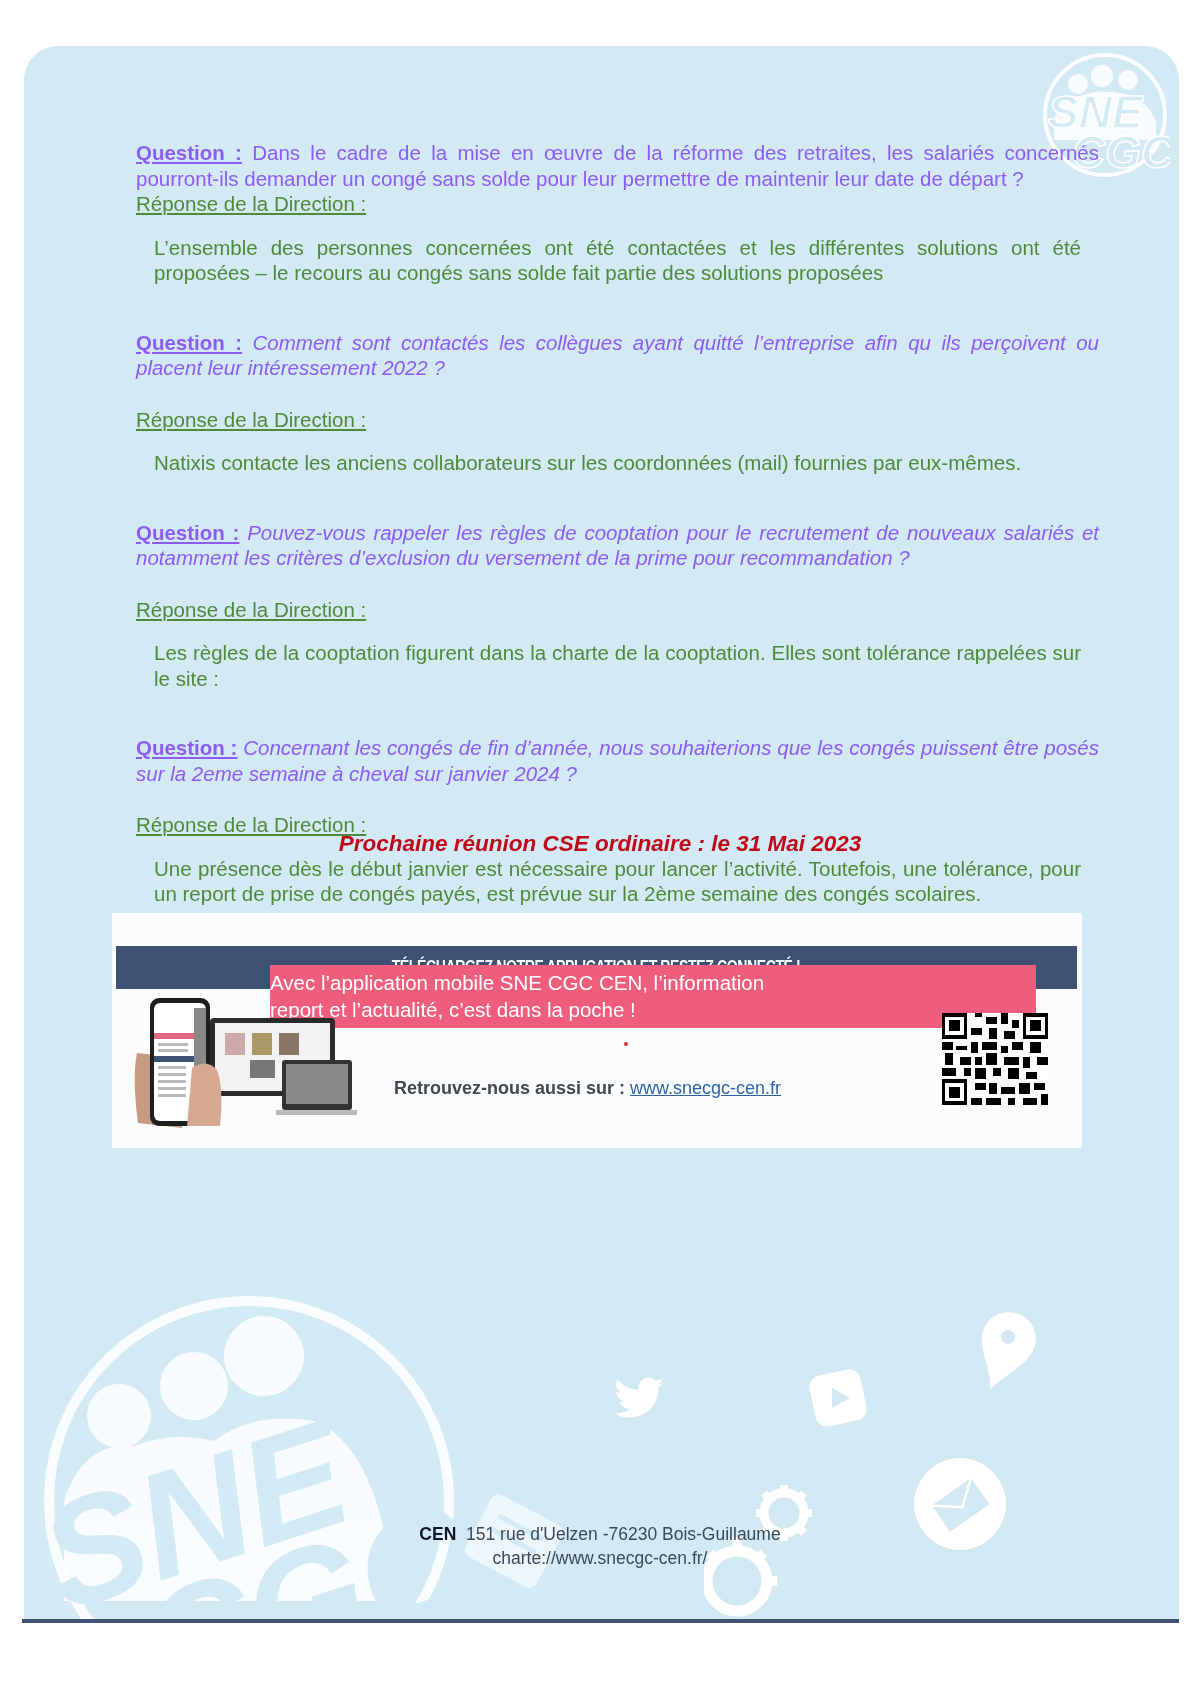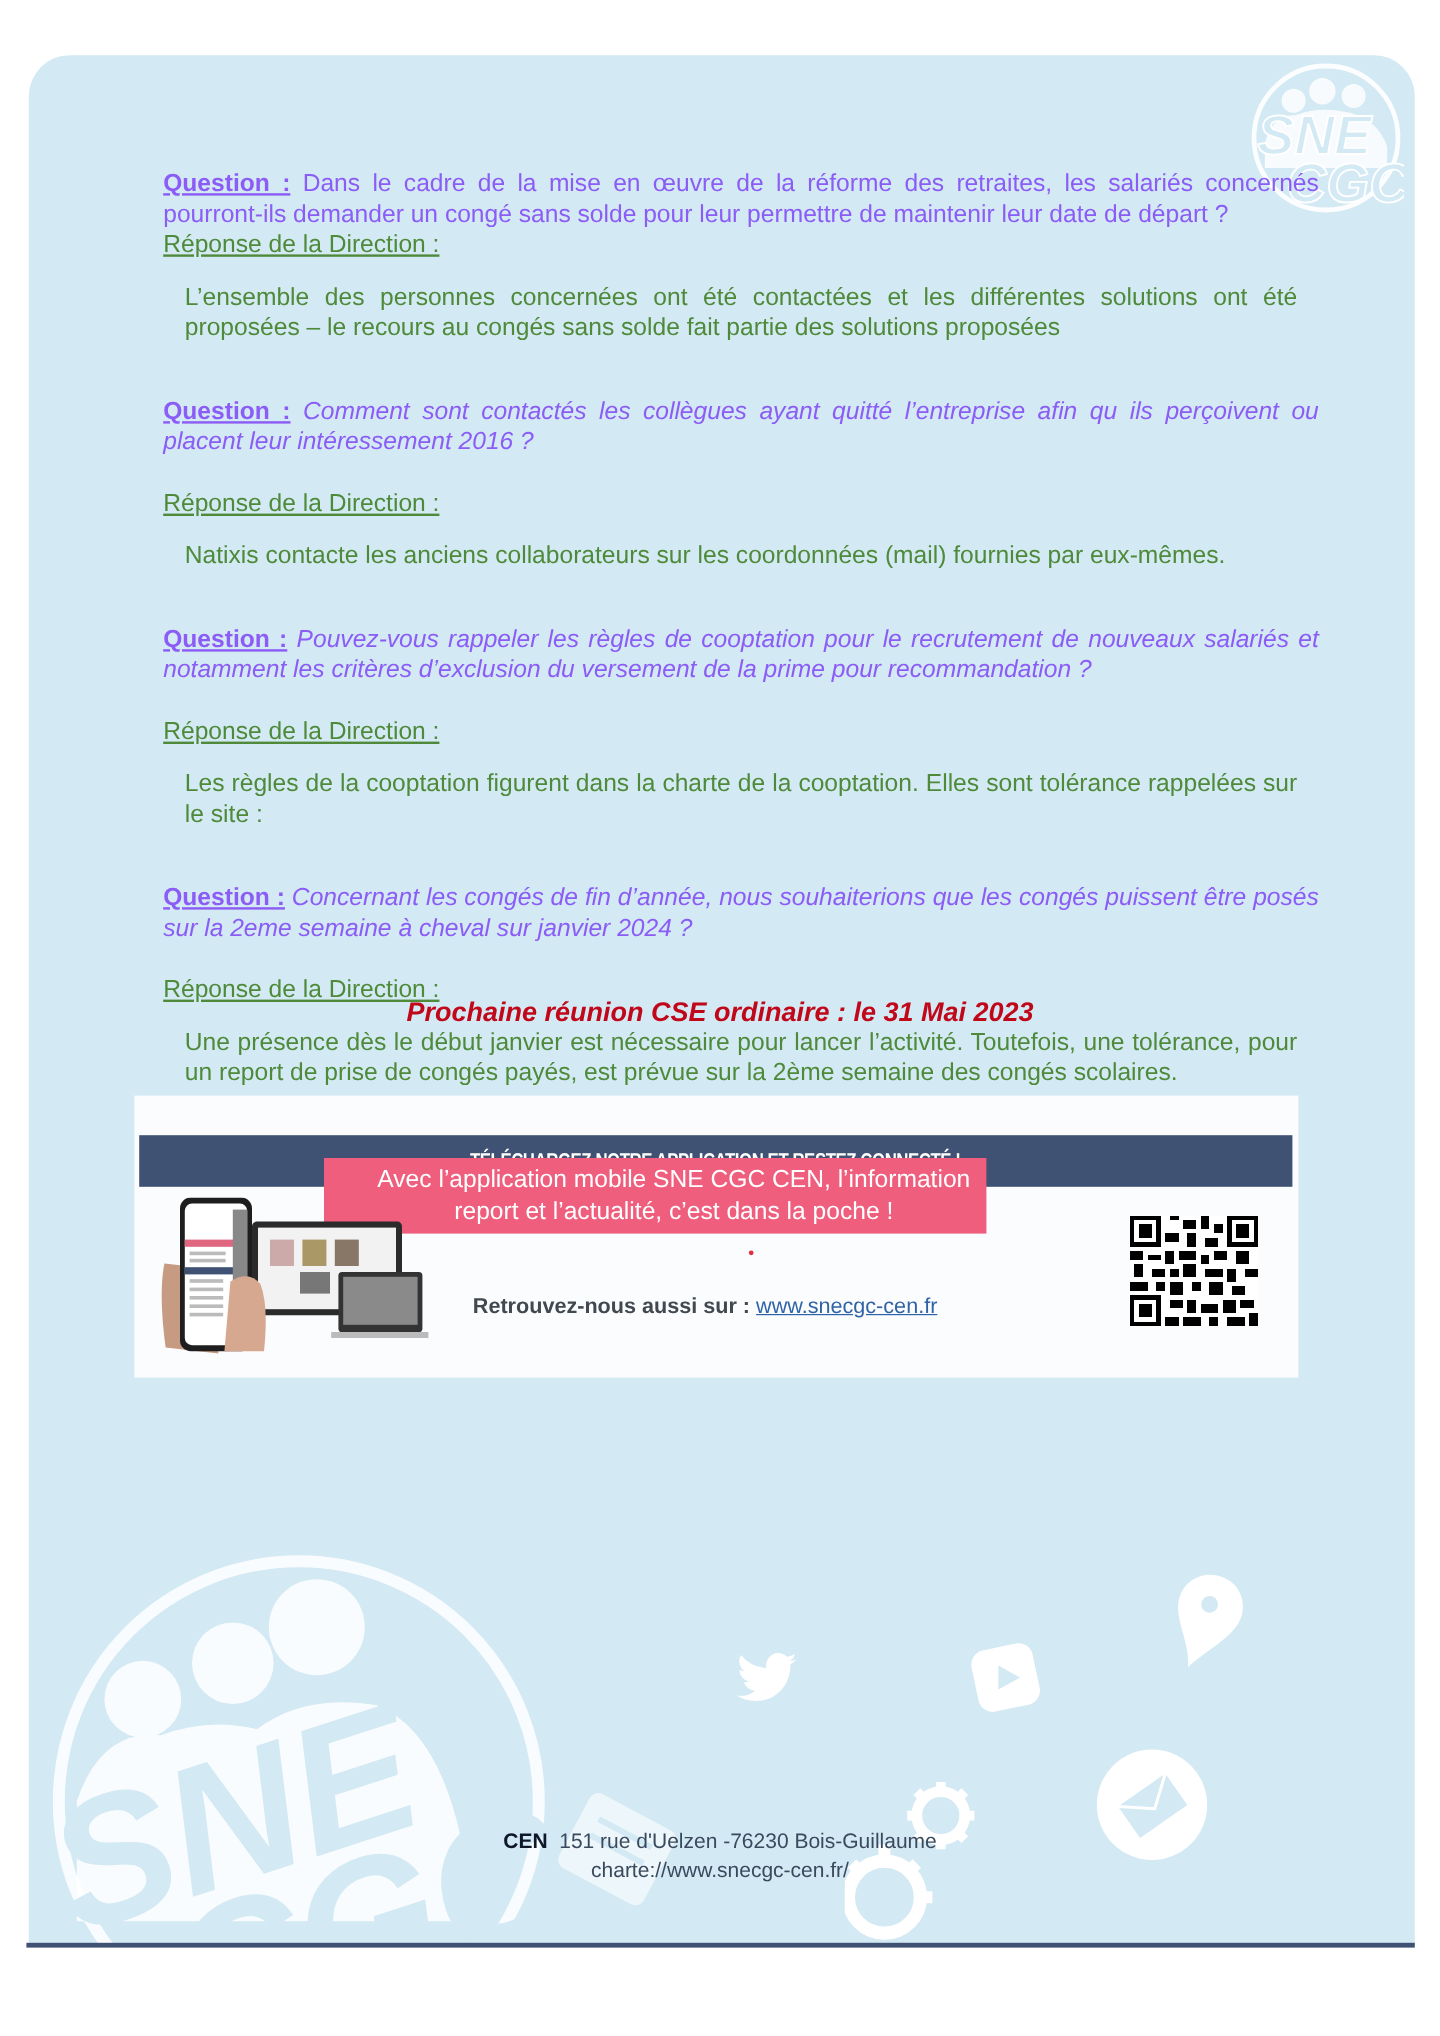--- a/index.html
+++ b/index.html
@@ -34,22 +34,22 @@
   .banner {
     position:absolute; left:112px; top:913px; width:970px; height:235px; background:#fbfcfd;
   }
   .banner-head {
     position:absolute; left:4px; top:5px; width:961px; height:43px; background:#3f5273;
     color:#ffffff; font-weight:bold; font-size:18px; line-height:43px; text-align:center;
     letter-spacing:-0.5px; transform-origin:center;margin-top:28px; 
   }
   .banner-head span { display:inline-block; transform:scaleX(0.78); }
   .banner-pink {
-    position:absolute; left:158px; top:52px; width:552px; height:63px; background:#ef5e7d;
-    color:#ffffff; font-size:20.5px; line-height:27px; text-align:center; padding-top:4px; box-sizing:border-box;padding-left:31px;
+    position:absolute; left:158px; top:52px; width:766px; height:63px; background:#ef5e7d;
+    color:#ffffff; font-size:20.5px; line-height:27px; text-align:left; padding-top:4px; box-sizing:border-box;
   }
   .banner-dot { position:absolute; left:512px; top:129px; width:4px; height:4px; border-radius:50%; background:#e03040; }
   .banner-find {
     position:absolute; left:282px; top:165px; font-size:18px; color:#404850; font-weight:bold;
   }
   .banner-find a { color:#2f63a8; font-weight:normal; text-decoration:underline; }
   .devices { position:absolute; left:20px; top:85px; width:225px; height:135px; }
   .qr { position:absolute; left:829px; top:100px; width:108px; height:92px; }
   .footer {
     position:absolute; left:0; width:1200px; top:1522px; text-align:center; color:#3a4a5e; font-size:17.5px; line-height:24px;
@@ -142,21 +142,21 @@
 <div class="content">
 
   <p class="q">
     <span class="q-label">Question  :</span><span> Dans le cadre de la mise en œuvre de la réforme des retraites, les salariés concernés pourront-ils demander un congé sans solde pour leur permettre de maintenir leur date de départ ?</span>
   </p>
   <p class="r-label">Réponse de la Direction :</p>
   <p class="r-text">L’ensemble des personnes concernées ont été contactées et les différentes solutions ont été proposées – le recours au congés sans solde fait partie des solutions proposées</p>
   <div class="gap"></div>
 
   <p class="q">
-    <span class="q-label">Question :</span><span class="q-text-it"> Comment sont contactés les collègues ayant quitté l’entreprise afin qu ils perçoivent ou placent leur intéressement 2016 ?</span>
+    <span class="q-label">Question :</span><span class="q-text-it"> Comment sont contactés les collègues ayant quitté l’entreprise afin qu ils perçoivent ou placent leur intéressement 2022 ?</span>
   </p>
   <div class="gap"></div>
   <p class="r-label">Réponse de la Direction :</p>
   <p class="r-text">Natixis contacte les anciens collaborateurs sur les coordonnées (mail) fournies par eux-mêmes.</p>
   <div class="gap"></div>
 
   <p class="q">
     <span class="q-label">Question :</span><span class="q-text-it"> Pouvez-vous rappeler les règles de cooptation pour le recrutement de nouveaux salariés et notamment les critères d’exclusion du versement de la prime pour recommandation ?</span>
   </p>
   <div class="gap"></div>

